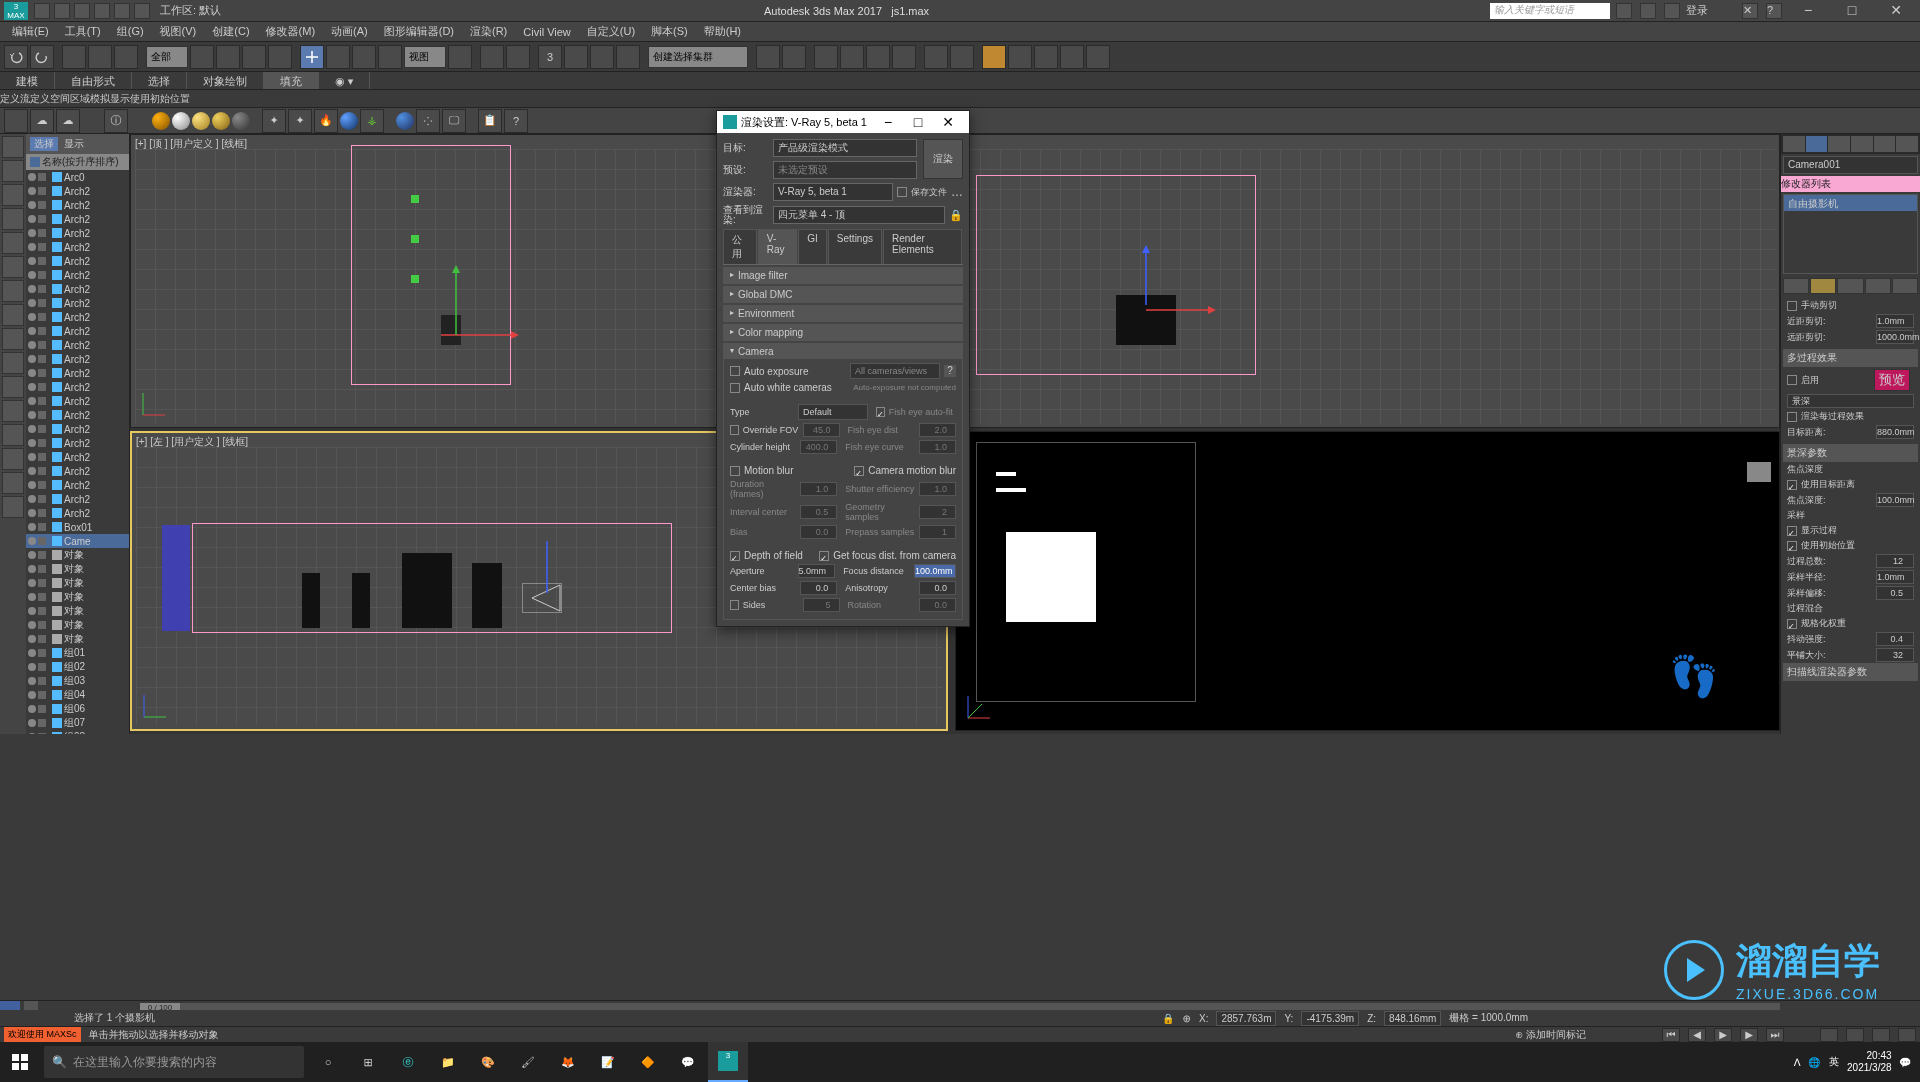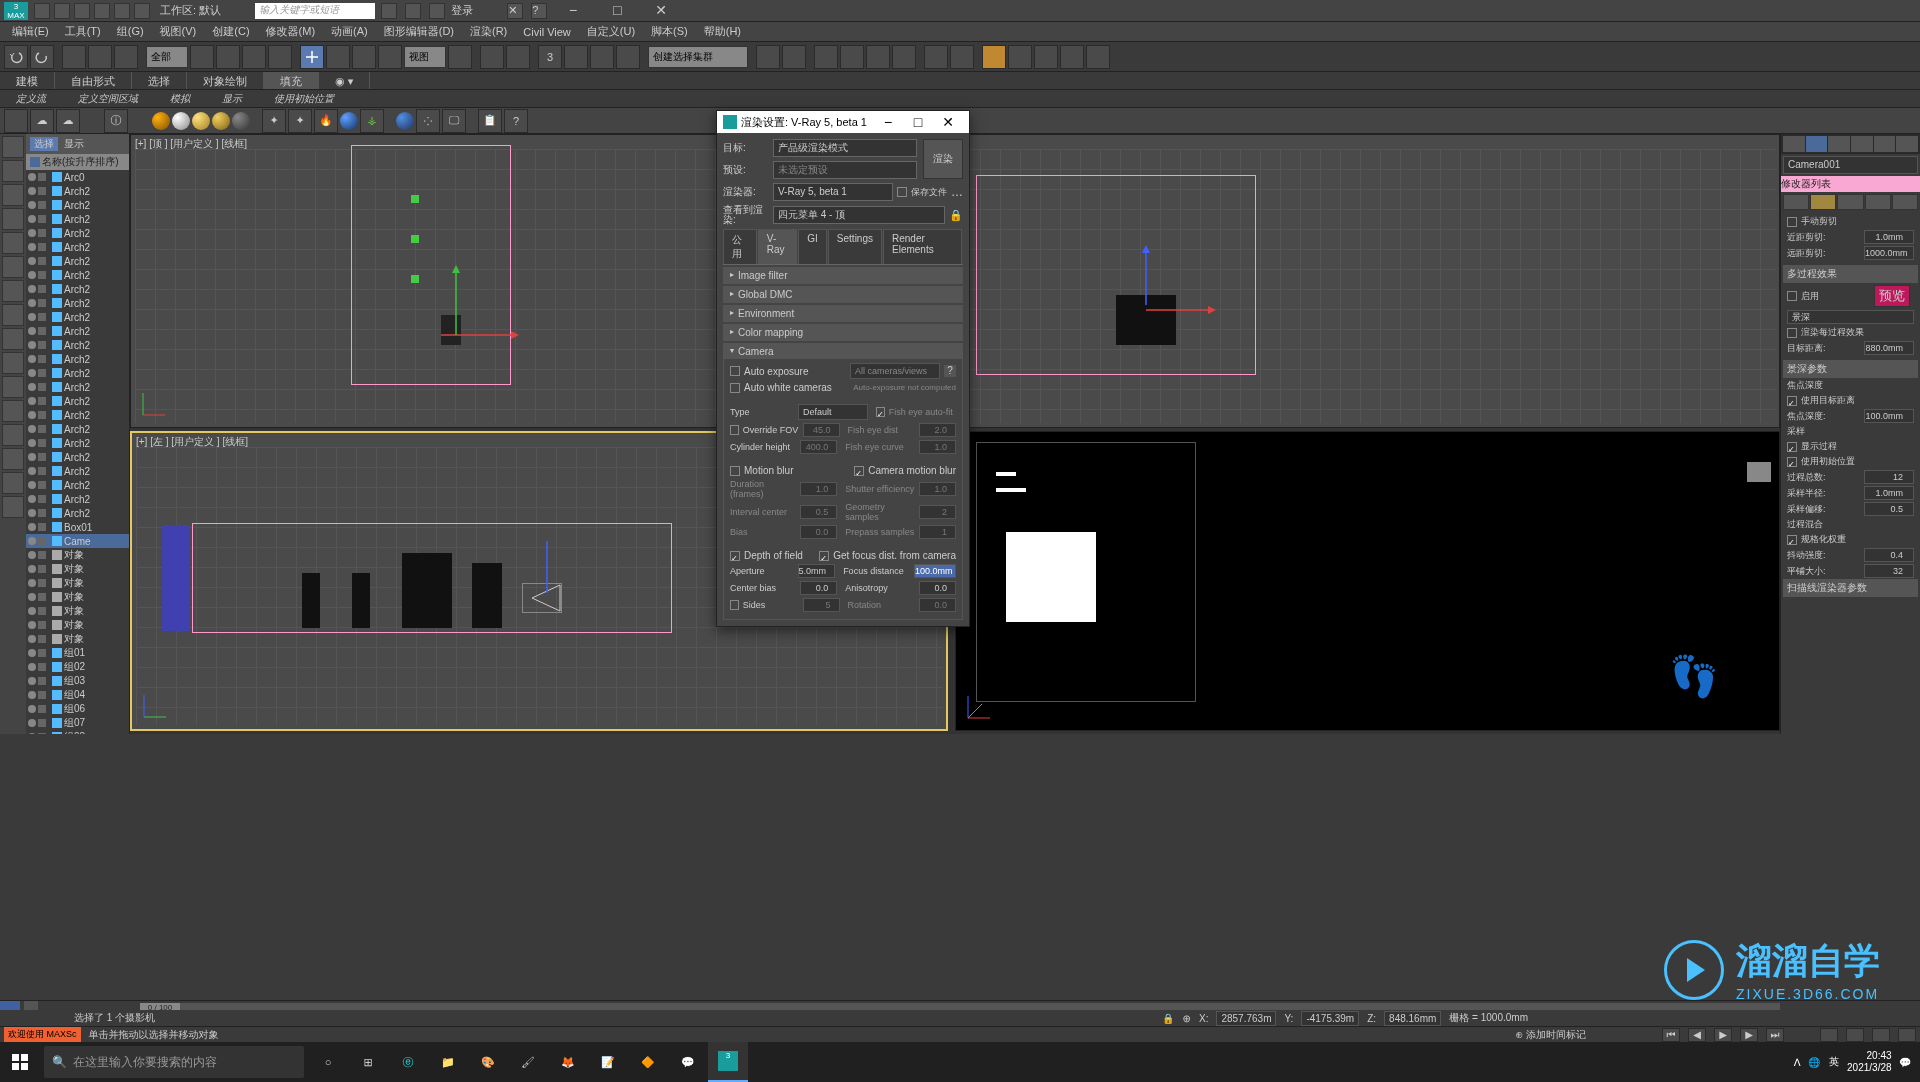--- a/index.html
+++ b/index.html
@@ -15,21 +15,21 @@
 .menubar { height: 20px; background: #444; display: flex; align-items: center; border-bottom: 1px solid #222; padding-left: 4px; }
 .menu-item { padding: 0 8px; font-size: 11px; cursor: pointer; }
 .toolbar-row { height: 30px; background: #3a3a3a; display: flex; align-items: center; padding: 0 4px; gap: 2px; border-bottom: 1px solid #222; }
 .tool-btn { width: 24px; height: 24px; background: #4a4a4a; border: 1px solid #2a2a2a; display: inline-flex; align-items: center; justify-content: center; }
 .tool-sep { width: 4px; height: 24px; }
 .tool-dropdown { height: 22px; background: #888; color: #000; padding: 0 16px 0 4px; font-size: 10px; display: inline-flex; align-items: center; border: 1px solid #333; }
 .ribbon { height: 18px; background: #3a3a3a; display: flex; border-bottom: 1px solid #222; }
 .ribbon-tab { padding: 0 16px; font-size: 11px; line-height: 18px; border-right: 1px solid #555; }
 .ribbon-tab.active { background: #555; }
 .ribbon2 { height: 18px; background: #3a3a3a; display: flex; border-bottom: 1px solid #222; }
-.ribbon2-item { padding: 0 16px; font-size: 10px; line-height: 18px; font-style: italic; }
+.ribbon2-item { padding: 0 0; font-size: 10px; line-height: 18px; }
 .toolbar2 { height: 26px; background: #444; display: flex; align-items: center; gap: 2px; padding: 0 4px; border-bottom: 1px solid #222; }
 .sphere { width: 18px; height: 18px; border-radius: 50%; }
 
 .main-area { display: flex; height: 600px; }
 .left-toolbar { width: 26px; background: #444; display: flex; flex-direction: column; gap: 2px; padding: 2px; }
 .left-tool { width: 22px; height: 22px; background: #555; border: 1px solid #333; }
 
 .outliner { width: 104px; background: #3a3a3a; border-right: 1px solid #222; display: flex; flex-direction: column; }
 .outliner-header { height: 20px; background: #555; font-size: 10px; padding: 2px 4px; display: flex; align-items: center; }
 .outliner-header span.sel { background: #5a7ab0; padding: 0 4px; margin-right: 6px; }
@@ -59,21 +59,21 @@
 .mod-stack { height: 80px; background: #3a3a3a; border: 1px solid #555; margin: 2px; }
 .mod-item { height: 16px; font-size: 10px; padding: 2px 4px; }
 .mod-item.active { background: #4a6a9a; }
 .mod-btns { height: 20px; display: flex; gap: 1px; padding: 2px; }
 .mod-btn { flex: 1; height: 16px; background: #555; border: 1px solid #333; }
 .mod-btn.active { background: #a08840; }
 .param-rollout { margin: 2px; font-size: 10px; }
 .rollout-title { background: #555; padding: 2px 4px; }
 .param-row { display: flex; align-items: center; padding: 1px 4px; gap: 4px; }
 .param-row label { flex: 1; font-size: 9px; }
-.spinner { width: 50px; height: 14px; background: #333; color: #ccc; font-size: 9px; text-align: right; padding-right: 10px; border: 1px solid #555; line-height: 12px; }
+.spinner { width: 38px; height: 14px; background: #333; color: #ccc; font-size: 9px; text-align: right; padding-right: 10px; border: 1px solid #555; line-height: 12px; }
 .checkbox { width: 10px; height: 10px; border: 1px solid #888; display: inline-block; }
 .checkbox.checked::after { content: "✓"; font-size: 8px; color: #fff; }
 .wide-btn { background: #be185d; border: 1px solid #333; padding: 1px 4px; font-size: 13px; text-align: center; margin: 1px 4px; }
 .combo { background: #333; border: 1px solid #555; padding: 0 4px; font-size: 9px; height: 14px; flex: 1; }
 
 
 .vray-dlg { position: absolute; left: 716px; top: 110px; width: 254px; background: #444; border: 1px solid #222; box-shadow: 0 4px 12px rgba(0,0,0,0.5); z-index: 100; }
 .dlg-title { height: 22px; background: #fff; display: flex; align-items: center; padding: 0 6px; color: #000; font-size: 11px; }
 .dlg-title-icon { width: 14px; height: 14px; background: #1a9c9c; margin-right: 4px; }
 .dlg-title-text { flex: 1; }
@@ -132,20 +132,23 @@
 
 <div class="titlebar">
   <div class="app-icon">3<br>MAX</div>
   <div class="tb-icon"></div>
   <div class="tb-icon"></div>
   <div class="tb-icon"></div>
   <div class="tb-icon"></div>
   <div class="tb-icon"></div>
   <div class="tb-icon"></div>
   <span class="workspace-label">工作区: 默认</span>
+  <div class="title-center">
+    <span>Autodesk 3ds Max 2017</span>&nbsp;&nbsp;&nbsp;<span>js1.max</span>
+  </div>
   <div class="title-right">
     <div class="search-box">输入关键字或短语</div>
     <div class="tb-icon"></div>
     <div class="tb-icon"></div>
     <div class="tb-icon"></div>
     <span>登录</span>
     <div class="tb-icon" style="margin-left:30px;">✕</div>
     <div class="tb-icon">?</div>
     <div class="win-btn">−</div>
     <div class="win-btn">□</div>
@@ -430,20 +433,23 @@
     <div class="cmd-tabs">
       <div class="cmd-tab"></div>
       <div class="cmd-tab active"></div>
       <div class="cmd-tab"></div>
       <div class="cmd-tab"></div>
       <div class="cmd-tab"></div>
       <div class="cmd-tab"></div>
     </div>
     <div class="obj-name">Camera001</div>
     <div class="mod-header">修改器列表</div>
+    <div class="mod-stack">
+      <div class="mod-item active">自由摄影机</div>
+    </div>
     <div class="mod-btns">
       <div class="mod-btn"></div>
       <div class="mod-btn active"></div>
       <div class="mod-btn"></div>
       <div class="mod-btn"></div>
       <div class="mod-btn"></div>
     </div>
 
     <div class="param-rollout">
       <div class="param-row">

